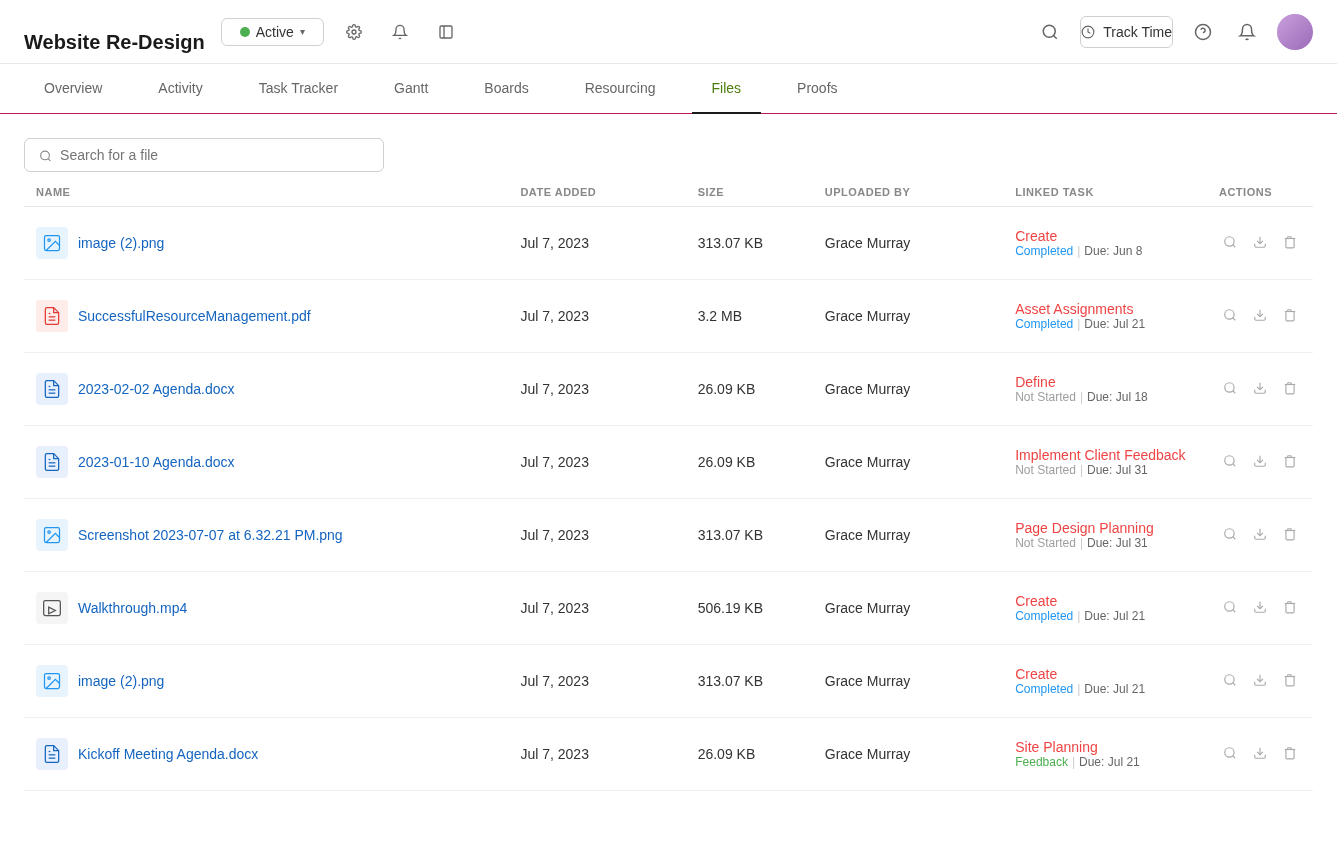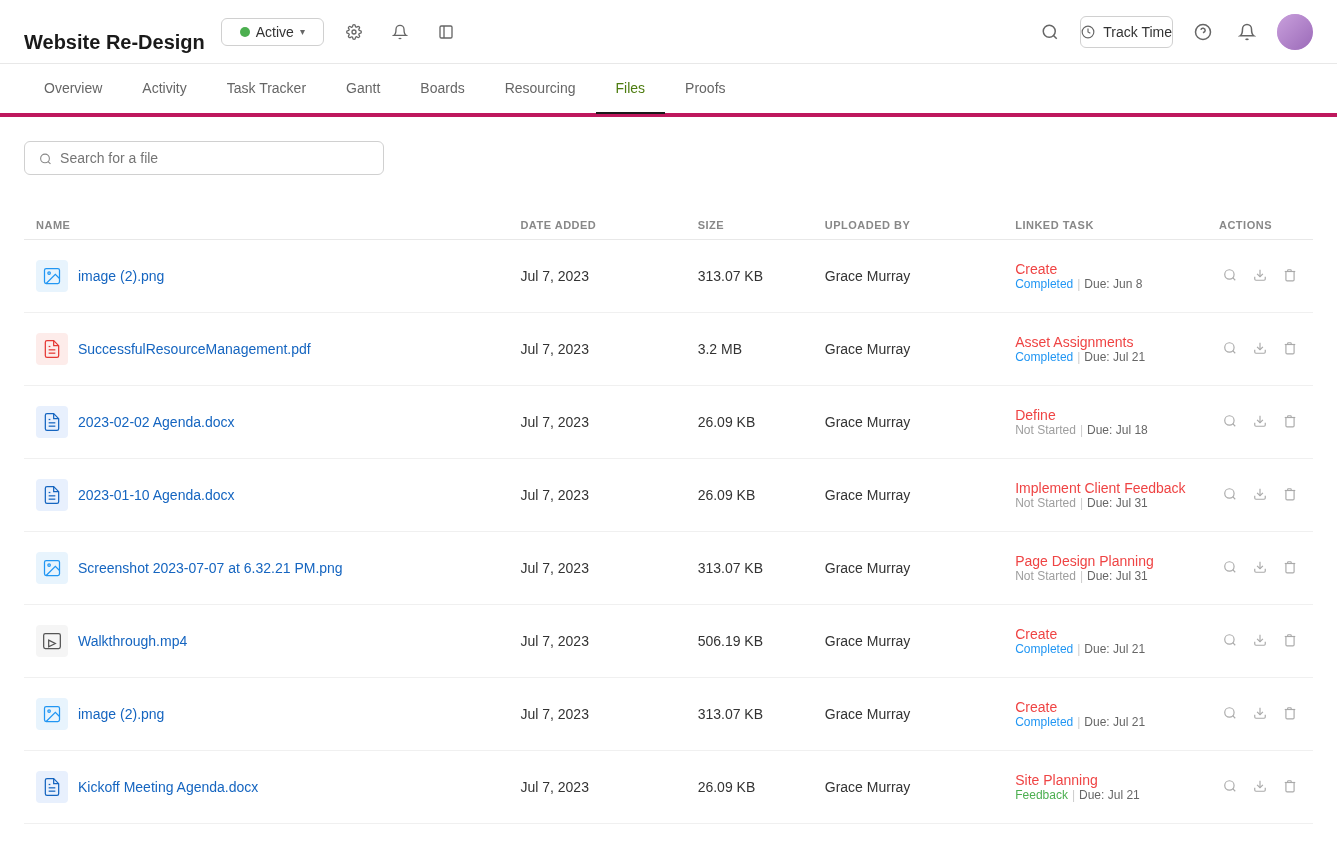--- a/index.html
+++ b/index.html
@@ -32,36 +32,36 @@
       border: 1px solid #d0d0d0; border-radius: 6px;
       padding: 7px 0; cursor: pointer; font-size: 14px; color: #333; background: #fff;
     }
     .track-time-btn svg { color: #666; }
     .avatar { width: 36px; height: 36px; border-radius: 50%; background: #c9a0dc; overflow: hidden; cursor: pointer; }
     .avatar-img { width: 100%; height: 100%; background: linear-gradient(135deg, #c9a0dc, #9b6ab8); border-radius: 50%; }
 
     
     .nav-tabs {
       display: flex; align-items: center; padding: 0 24px;
-      border-bottom: 4px solid #be185d; gap: 0;
+      border-bottom: 1px solid #be185d; gap: 16px;
     }
     .nav-tab {
       padding: 16px 20px; cursor: pointer; font-size: 14px; color: #666;
       border-bottom: 2px solid transparent; margin-bottom: -1px; white-space: nowrap;
     }
     .nav-tab.active { color: #4d7c0f; border-bottom: 2px solid #1a1a1a; font-weight: 500; }
 
     
     .main { padding: 24px; }
 
     
     .search-bar {
       display: flex; align-items: flex-end; gap: 8px;
       border: 1px solid #d0d0d0; border-radius: 6px;
-      padding: 8px 14px; width: 360px; margin-bottom: 36px;
+      padding: 8px 14px; width: 360px; margin-bottom: 6px;
     }
     .search-bar input {
       border: none; outline: none; font-size: 14px; color: #333; width: 100%; background: transparent;
     }
     .search-icon-svg { color: #888; font-size: 14px; }
 
     
     .files-table { width: 100%; border-collapse: collapse; }
     .files-table thead tr { border-bottom: 1px solid #e8e8e8; }
     .files-table thead th {

